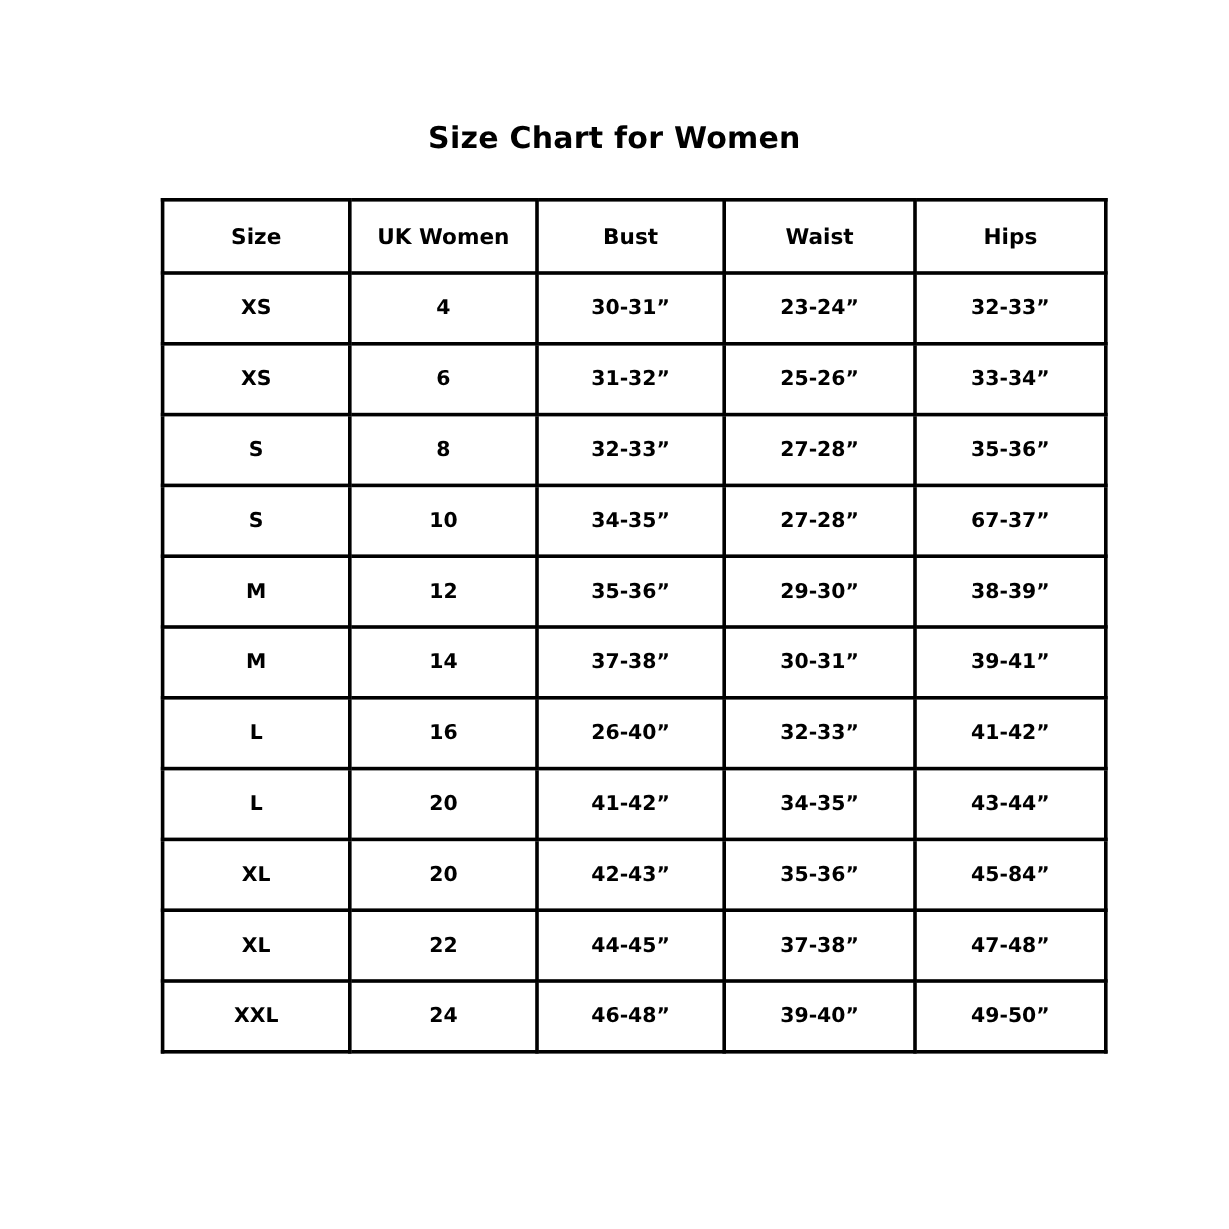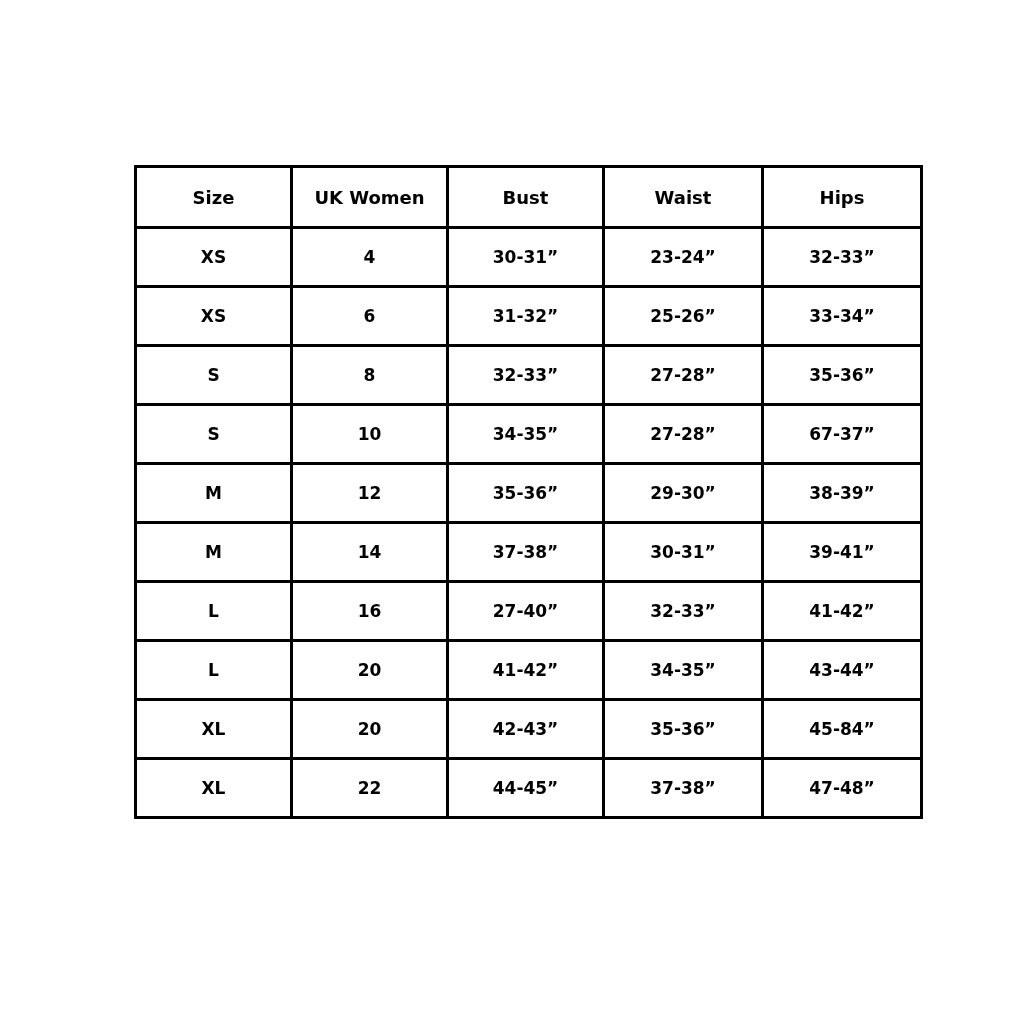--- a/index.html
+++ b/index.html
@@ -59,20 +59,21 @@
   col.c1 { width: 156px; }
   col.c2 { width: 156px; }
   col.c3 { width: 159px; }
   col.c4 { width: 159px; }
 </style>
 </head>
 <body>
 
 <div class="page">
 
+  <div class="chart-title">Size Chart for Women</div>
 
   <div class="table-wrap">
     <table class="size-chart">
       <colgroup>
         <col class="c0">
           <col class="c1">
           <col class="c2">
           <col class="c3">
           <col class="c4">
       </colgroup>
@@ -124,21 +125,21 @@
         <tr>
           <td>M</td>
           <td>14</td>
           <td>37-38”</td>
           <td>30-31”</td>
           <td>39-41”</td>
         </tr>
         <tr>
           <td>L</td>
           <td>16</td>
-          <td>27-40”</td>
+          <td>26-40”</td>
           <td>32-33”</td>
           <td>41-42”</td>
         </tr>
         <tr>
           <td>L</td>
           <td>20</td>
           <td>41-42”</td>
           <td>34-35”</td>
           <td>43-44”</td>
         </tr>
@@ -149,17 +150,24 @@
           <td>35-36”</td>
           <td>45-84”</td>
         </tr>
         <tr>
           <td>XL</td>
           <td>22</td>
           <td>44-45”</td>
           <td>37-38”</td>
           <td>47-48”</td>
         </tr>
+        <tr>
+          <td>XXL</td>
+          <td>24</td>
+          <td>46-48”</td>
+          <td>39-40”</td>
+          <td>49-50”</td>
+        </tr>
       </tbody>
     </table>
   </div>
 
 </div>
 
 </body></html>

